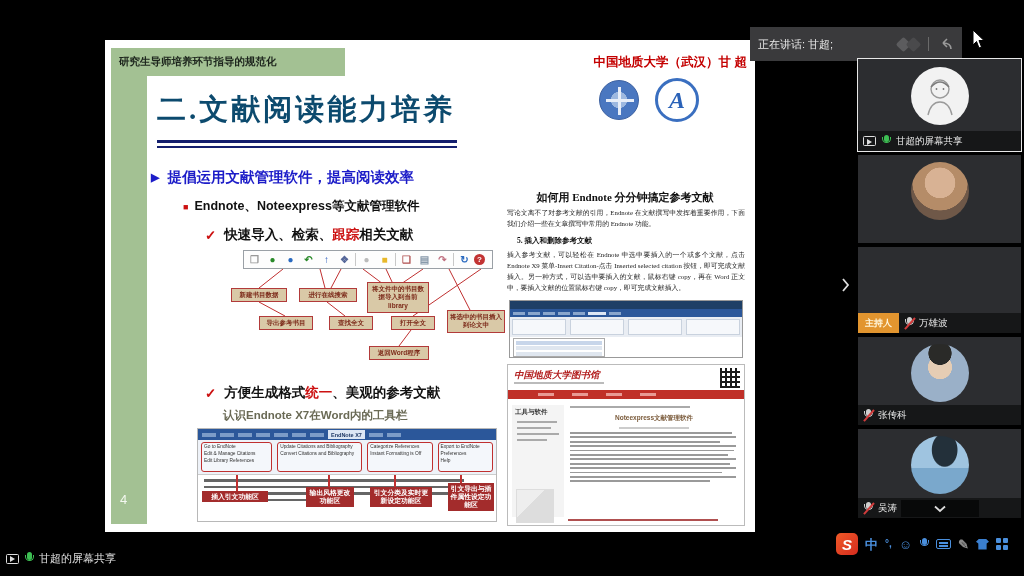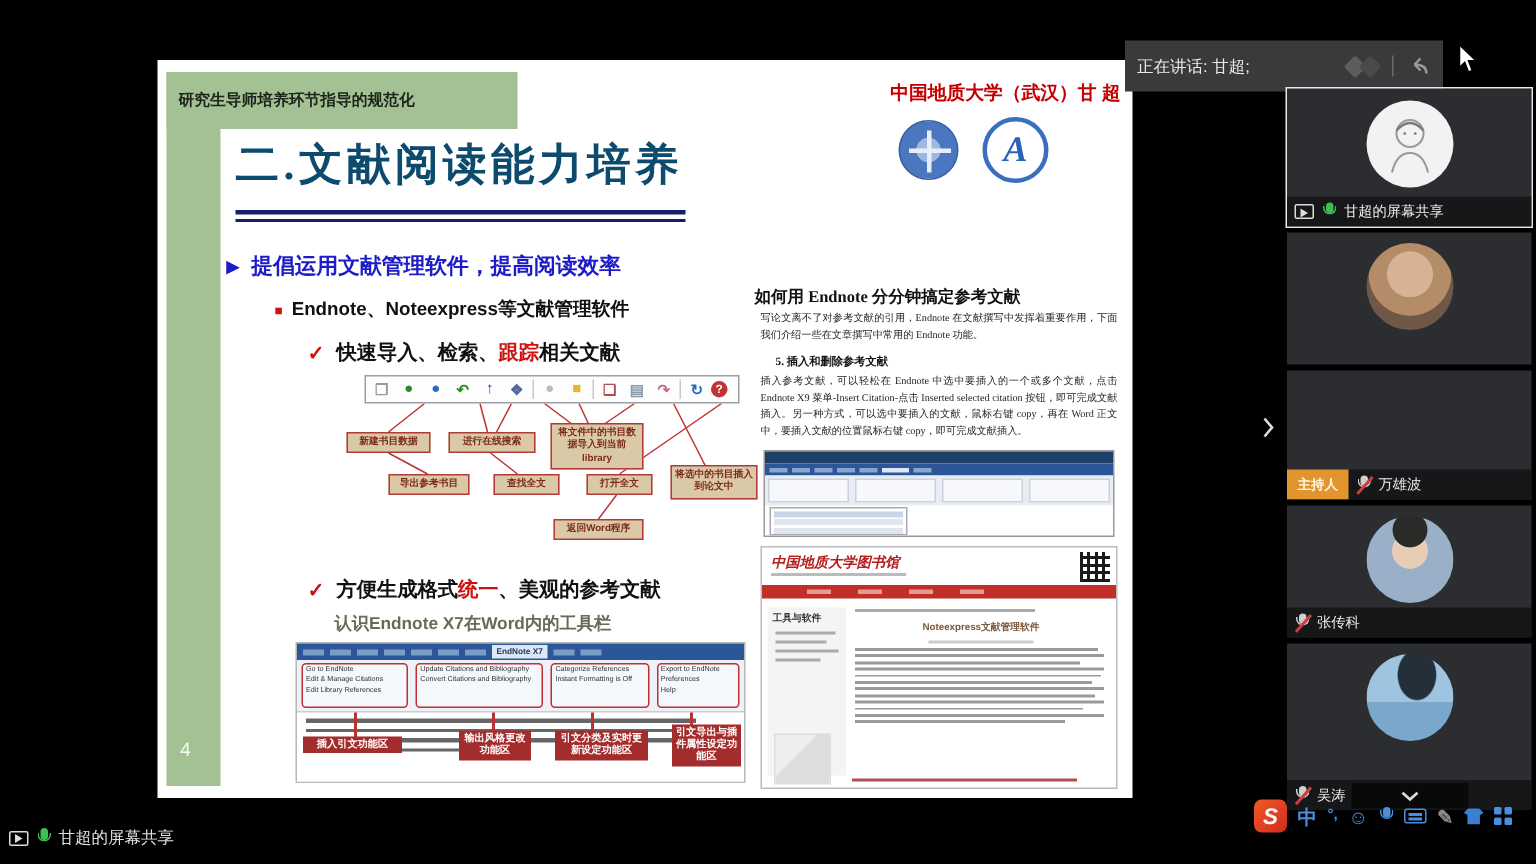--- a/index.html
+++ b/index.html
@@ -1,21 +1,21 @@
 <!DOCTYPE html>
 <html><head>
 <meta charset="utf-8">
 <style>
 *{margin:0;padding:0;box-sizing:border-box}
 html,body{width:1024px;height:576px}
 body{background:#000;font-family:"Liberation Sans",sans-serif;position:relative;overflow:hidden}
 
 #slide{position:absolute;left:105px;top:40px;width:650px;height:492px;background:#fff}
 .greenstrip{position:absolute;left:6px;top:8px;width:36px;height:476px;background:#a3c193}
-.greentab{position:absolute;left:6px;top:8px;width:234px;height:38px;background:#a3c193;color:#1c241c;font-weight:bold;font-size:10.5px;display:flex;align-items:center;padding-left:8px}
+.greentab{position:absolute;left:6px;top:8px;width:234px;height:28px;background:#a3c193;color:#1c241c;font-weight:bold;font-size:10.5px;display:flex;align-items:center;padding-left:8px}
 .pgnum{position:absolute;left:15px;top:452px;color:#f4f8f0;font-size:13px}
 .affil{position:absolute;left:430px;top:14px;width:212px;text-align:right;color:#c40000;font-weight:bold;font-size:12.5px}
 .logo1{position:absolute;left:494px;top:40px;width:40px;height:40px;border-radius:50%;background:radial-gradient(circle at 50% 50%,#9db8e0 0 30%,#4a77c0 31% 100%);border:1px solid #3a5fa0}
 .logo1:after{content:"";position:absolute;left:18px;top:6px;width:3px;height:28px;background:#e8eef8}
 .logo1:before{content:"";position:absolute;left:6px;top:18px;width:28px;height:3px;background:#e8eef8}
 .logo2{position:absolute;left:550px;top:38px;width:44px;height:44px;border-radius:50%;background:#fff;border:3px solid #3a6fc0;color:#2a62b8;font-family:"Liberation Serif",serif;font-style:italic;font-weight:bold;font-size:24px;display:flex;align-items:center;justify-content:center}
 .stitle{position:absolute;left:52px;top:50px;color:#0c4a6e;font-weight:bold;font-size:29px;letter-spacing:3px;font-family:"Liberation Serif",serif}
 .sunder{position:absolute;left:52px;top:100px;width:300px;height:8px;border-top:3px solid #141f6e;border-bottom:2px solid #141f6e}
 .bullet1{position:absolute;left:46px;top:128px;font-size:14.5px;font-weight:bold;color:#1c1cc8;display:flex;gap:8px;align-items:center}
 .subbul{position:absolute;left:78px;top:158px;font-size:12.5px;font-weight:bold;color:#111;display:flex;gap:6px;align-items:center}
@@ -33,21 +33,21 @@
 .f2tabs{height:11px;background:#2b579a;display:flex;align-items:center;gap:4px;padding:0 4px}
 .f2tab{width:14px;height:4px;background:#7c9cc8}
 .f2tabon{height:9px;background:#dce6f4;color:#1f3864;font-size:5.5px;display:flex;align-items:center;padding:0 3px;font-weight:bold}
 .f2ribbon{height:34px;background:#eef2f8;position:relative;display:flex;gap:5px;padding:2px 3px}
 .f2grp{border:1.5px solid #c03030;border-radius:3px;background:#f4f7fb;padding:1px 2px;font-size:4.8px;color:#333;line-height:1.45;overflow:hidden}
 .f2doc{position:relative;height:47px;background:#fff;border-top:1px solid #ccc}
 .dbar{height:2.5px;background:#666;margin:4px 6px 0}
 .rl{position:absolute;background:#a32c2c;color:#fff;font-size:6.8px;line-height:1.25;text-align:center;padding:1.5px 2px;font-weight:bold}
 .rline{position:absolute;width:1.5px;background:#c03030}
 
-.docHead{position:absolute;left:398px;top:150px;width:244px;text-align:left;font-family:"Liberation Serif",serif;font-weight:bold;font-size:11px;color:#111}
+.docHead{position:absolute;left:398px;top:150px;width:244px;text-align:center;font-family:"Liberation Serif",serif;font-weight:bold;font-size:11px;color:#111}
 .docP{position:absolute;font-size:6.8px;color:#222;line-height:1.6;text-align:justify;font-family:"Liberation Serif",serif}
 .docS{position:absolute;left:412px;top:196px;font-size:7.5px;font-weight:bold;color:#111;font-family:"Liberation Serif",serif}
 
 #shot1{position:absolute;left:404px;top:260px;width:234px;height:58px;border:1px solid #999;background:#fff}
 .s1title{height:8px;background:#1e3f66}
 .s1tabs{height:8px;background:#2b579a;display:flex;gap:3px;align-items:center;padding:0 3px}
 .s1tab{width:12px;height:3px;background:#8aa6cc}
 .s1ribbon{height:20px;background:#e9edf3;display:flex;gap:4px;padding:2px}
 .s1blk{background:#f6f8fb;border:1px solid #c9d2de;flex:1}
 .s1dd{position:absolute;left:3px;top:37px;width:92px;height:19px;background:#fff;border:1px solid #aaa}
@@ -357,21 +357,21 @@
   <div class="tlabel">
     <span class="micm">
         <i></i>
         <b></b>
         <u></u>
       </span>
     <span>张传科</span>
   </div>
 </div>
 
-<div class="tile" style="top:429px;height:111px">
+<div class="tile" style="top:429px;height:89px">
   <span class="avx" style="top:7px;width:58px;height:58px;background:radial-gradient(ellipse at 58% 24%,#23303a 0 26%,transparent 28%),linear-gradient(#9fc4e0 0 55%,#7aa8cc 55% 100%)"></span>
   <div class="tlabel">
     <span class="micm">
         <i></i>
         <b></b>
         <u></u>
       </span>
     <span>吴涛</span>
   </div>
   <div class="cpill">

